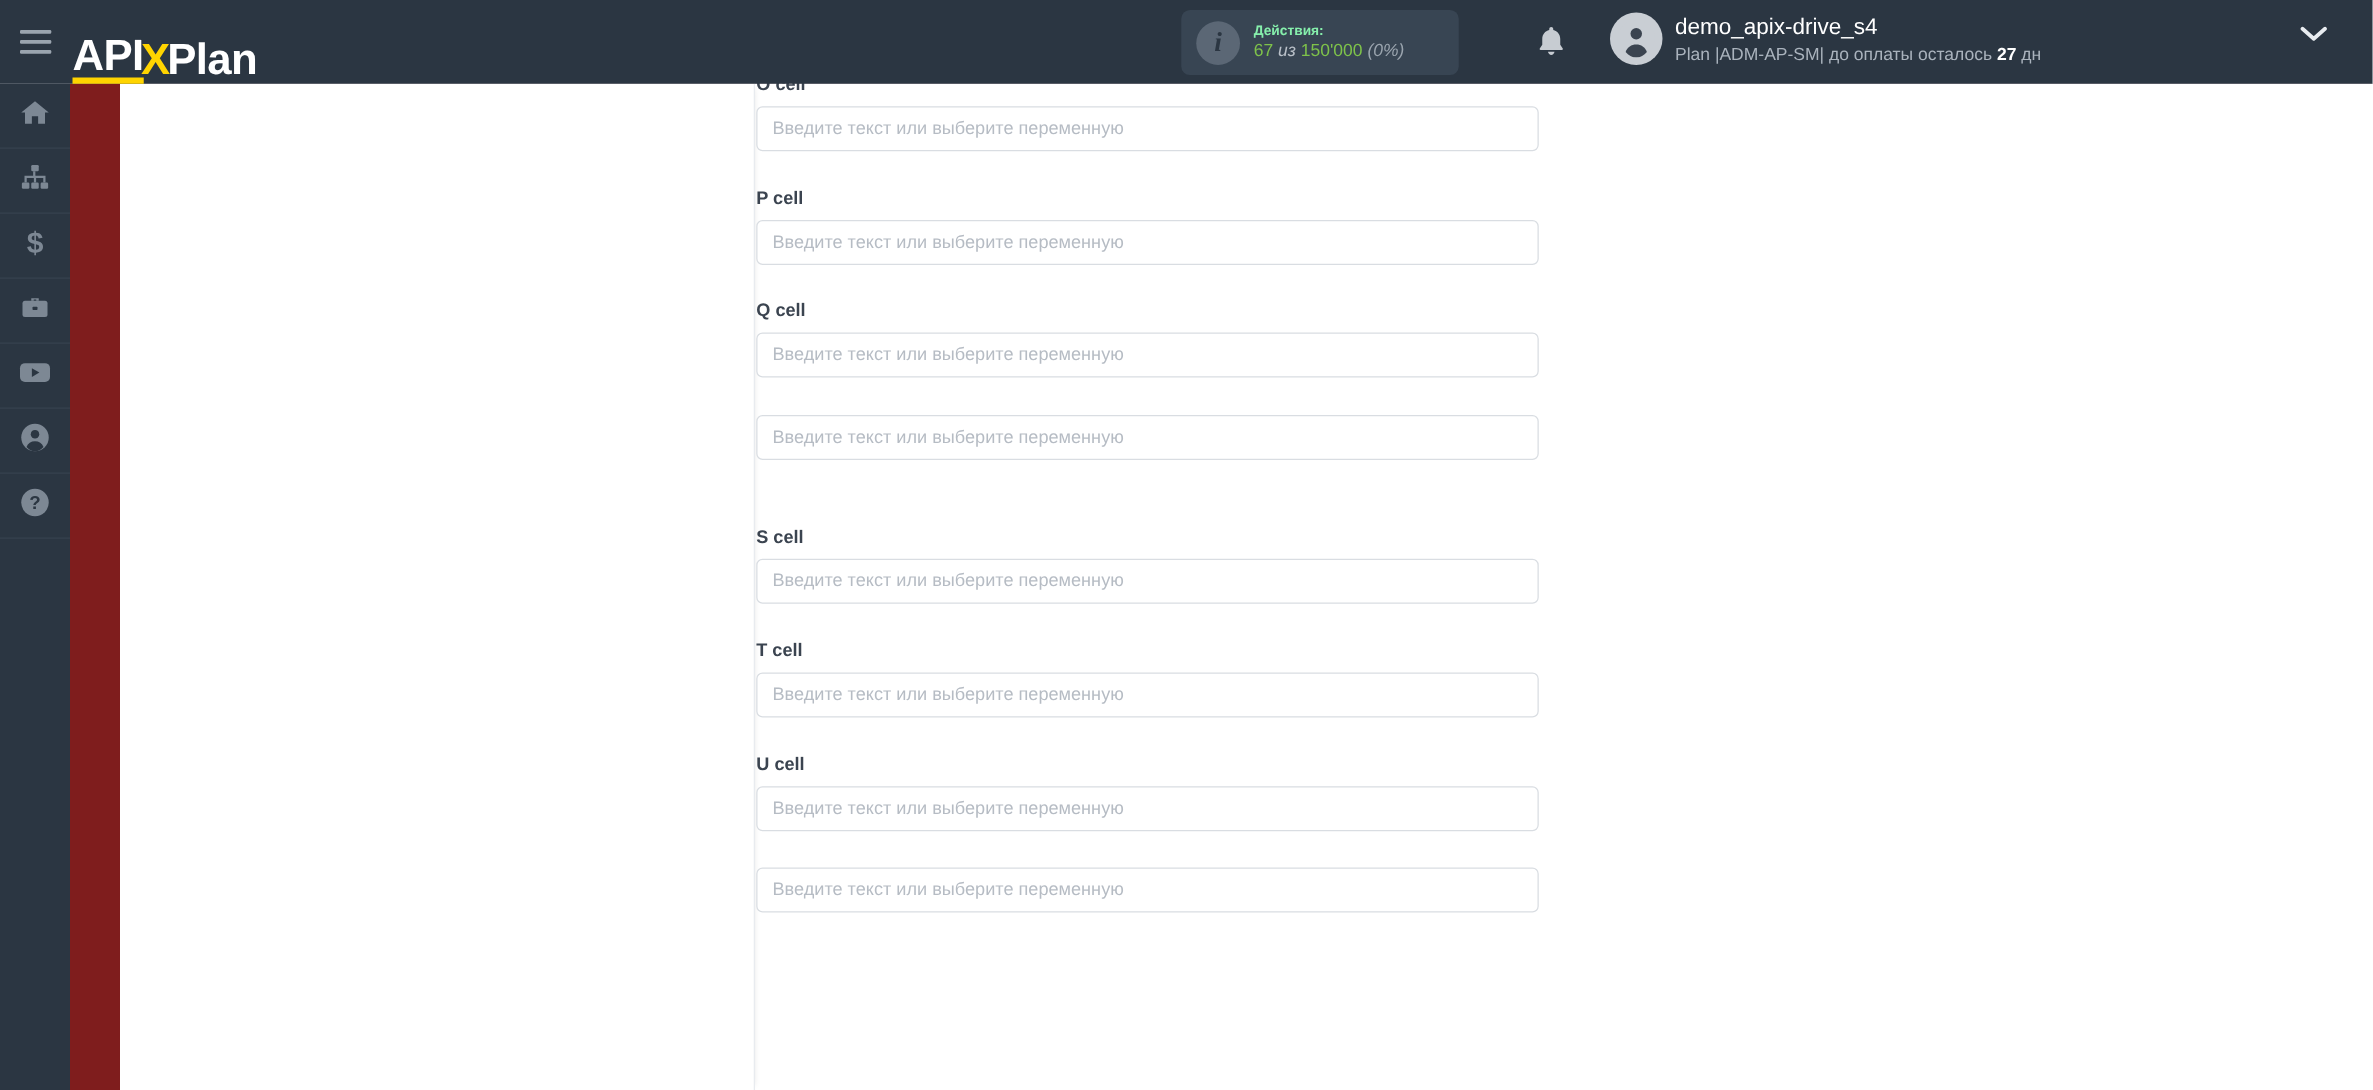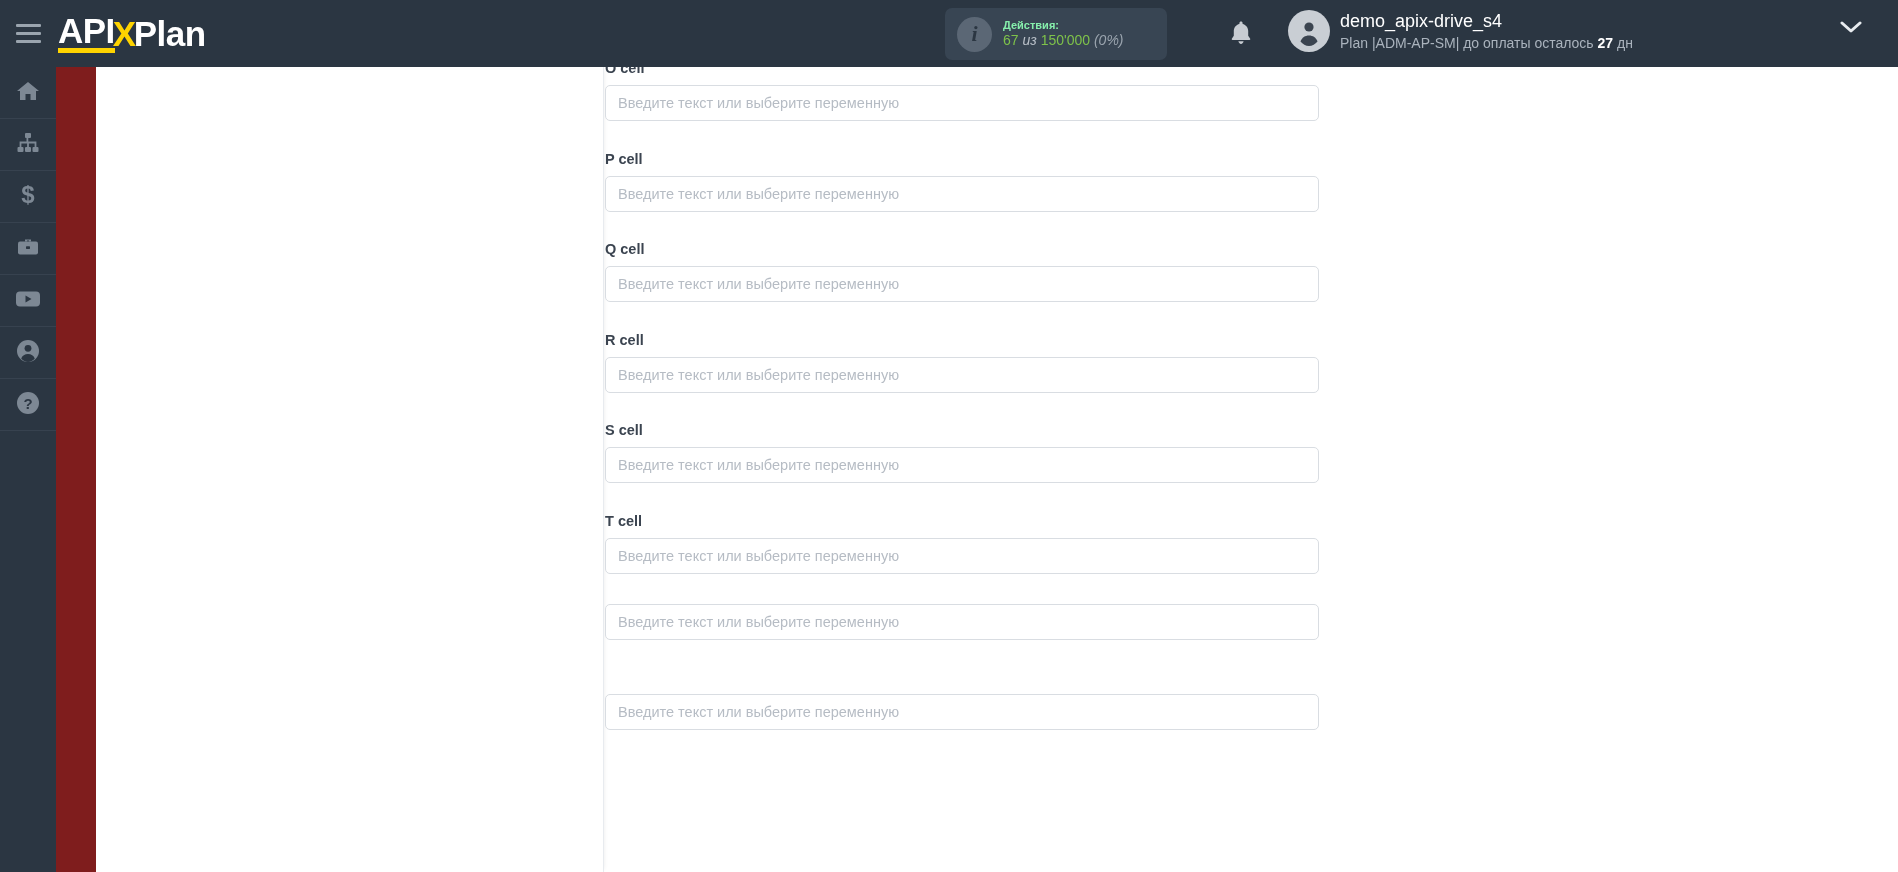--- a/index.html
+++ b/index.html
@@ -11,21 +11,21 @@
     background: #eff3f8;
   }
 
   
   .topbar {
     position: absolute;
     top: 0; left: 0;
     width: 1898px; height: 67px;
     background: #2b3642;
     display: flex;
-    align-items: center;
+    align-items: flex-end;
     z-index: 20;
   }
   .hamburger {
     width: 56px; height: 67px;
     display: flex; flex-direction: column;
     align-items: center; justify-content: center;
     gap: 5px;
     cursor: pointer;
   }
   .hamburger span {
@@ -192,21 +192,21 @@
     left: 0;
     width: 626px;
   }
   .field-label {
     font-size: 14.5px;
     font-weight: bold;
     color: #3b4450;
     margin-bottom: 9px;
   }
   .field-input {
-    width: 714px;
+    width: 626px;
     height: 36px;
     border: 1px solid #d9dde2;
     border-radius: 5px;
     background: #ffffff;
     padding: 0 12px;
     font-size: 14.5px;
     font-family: "Liberation Sans", sans-serif;
     color: #3b4450;
     outline: none;
   }
@@ -337,21 +337,21 @@
 <div class="page">
   <div class="content-card">
 
     <div class="left-col"></div>
 
     <div class="form-col">
 
     <div class="field" style="top: -7px;"><div class="field-label">O cell</div><input class="field-input" type="text" placeholder="Введите текст или выберите переменную" style=""></div>
         <div class="field" style="top: 83.6px;"><div class="field-label">P cell</div><input class="field-input" type="text" placeholder="Введите текст или выберите переменную" style=""></div>
         <div class="field" style="top: 174.2px;"><div class="field-label">Q cell</div><input class="field-input" type="text" placeholder="Введите текст или выберите переменную" style=""></div>
-        <div class="field" style="top: 264.8px;"><div class="field-label">R cell</div><input class="field-input" type="text" placeholder="Введите текст или выберите переменную" style=""></div>
+        <div class="field" style="top: 264.8px;"><input class="field-input" type="text" placeholder="Введите текст или выберите переменную" style=""></div>
         <div class="field" style="top: 355.4px;"><div class="field-label">S cell</div><input class="field-input" type="text" placeholder="Введите текст или выберите переменную" style=""></div>
         <div class="field" style="top: 446px;"><div class="field-label">T cell</div><input class="field-input" type="text" placeholder="Введите текст или выберите переменную" style=""></div>
-        <div class="field" style="top: 536.6px;"><input class="field-input" type="text" placeholder="Введите текст или выберите переменную" style=""></div>
+        <div class="field" style="top: 536.6px;"><div class="field-label">U cell</div><input class="field-input" type="text" placeholder="Введите текст или выберите переменную" style=""></div>
         <div class="field" style="top: 627.2px;"><input class="field-input" type="text" placeholder="Введите текст или выберите переменную" style=""></div>
       </div>
 
   </div>
 </div>
 
 </body></html>

